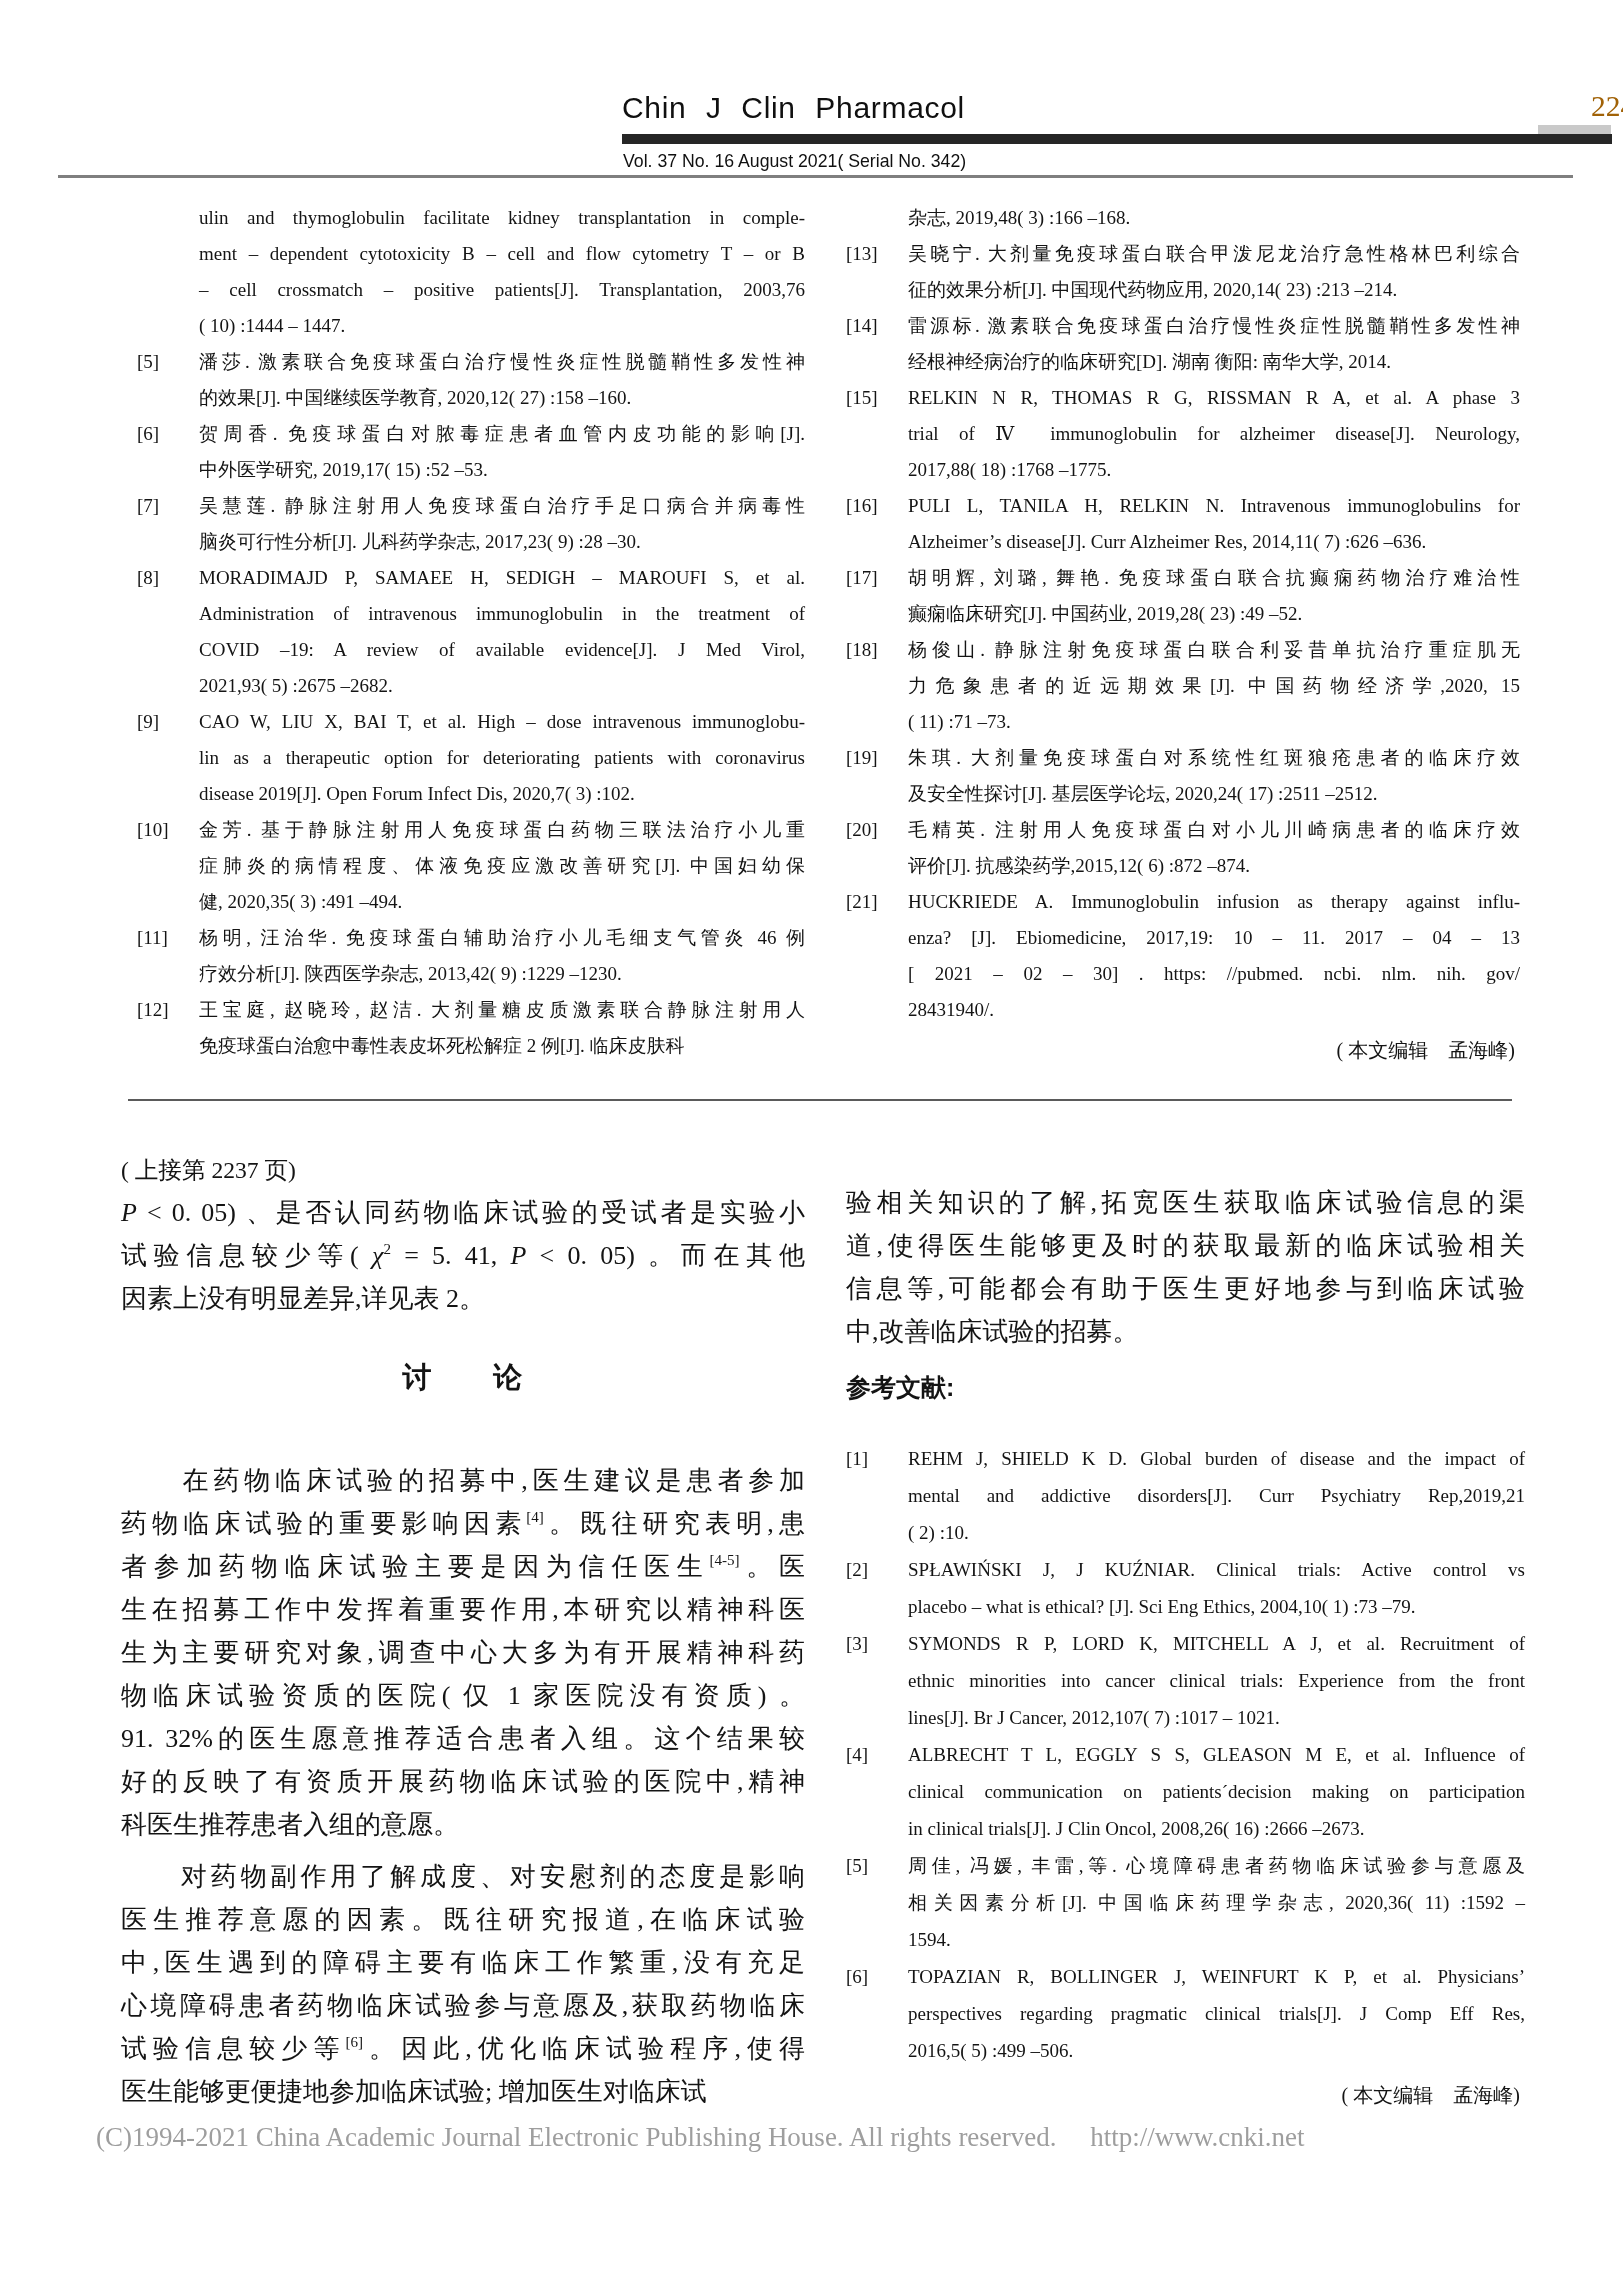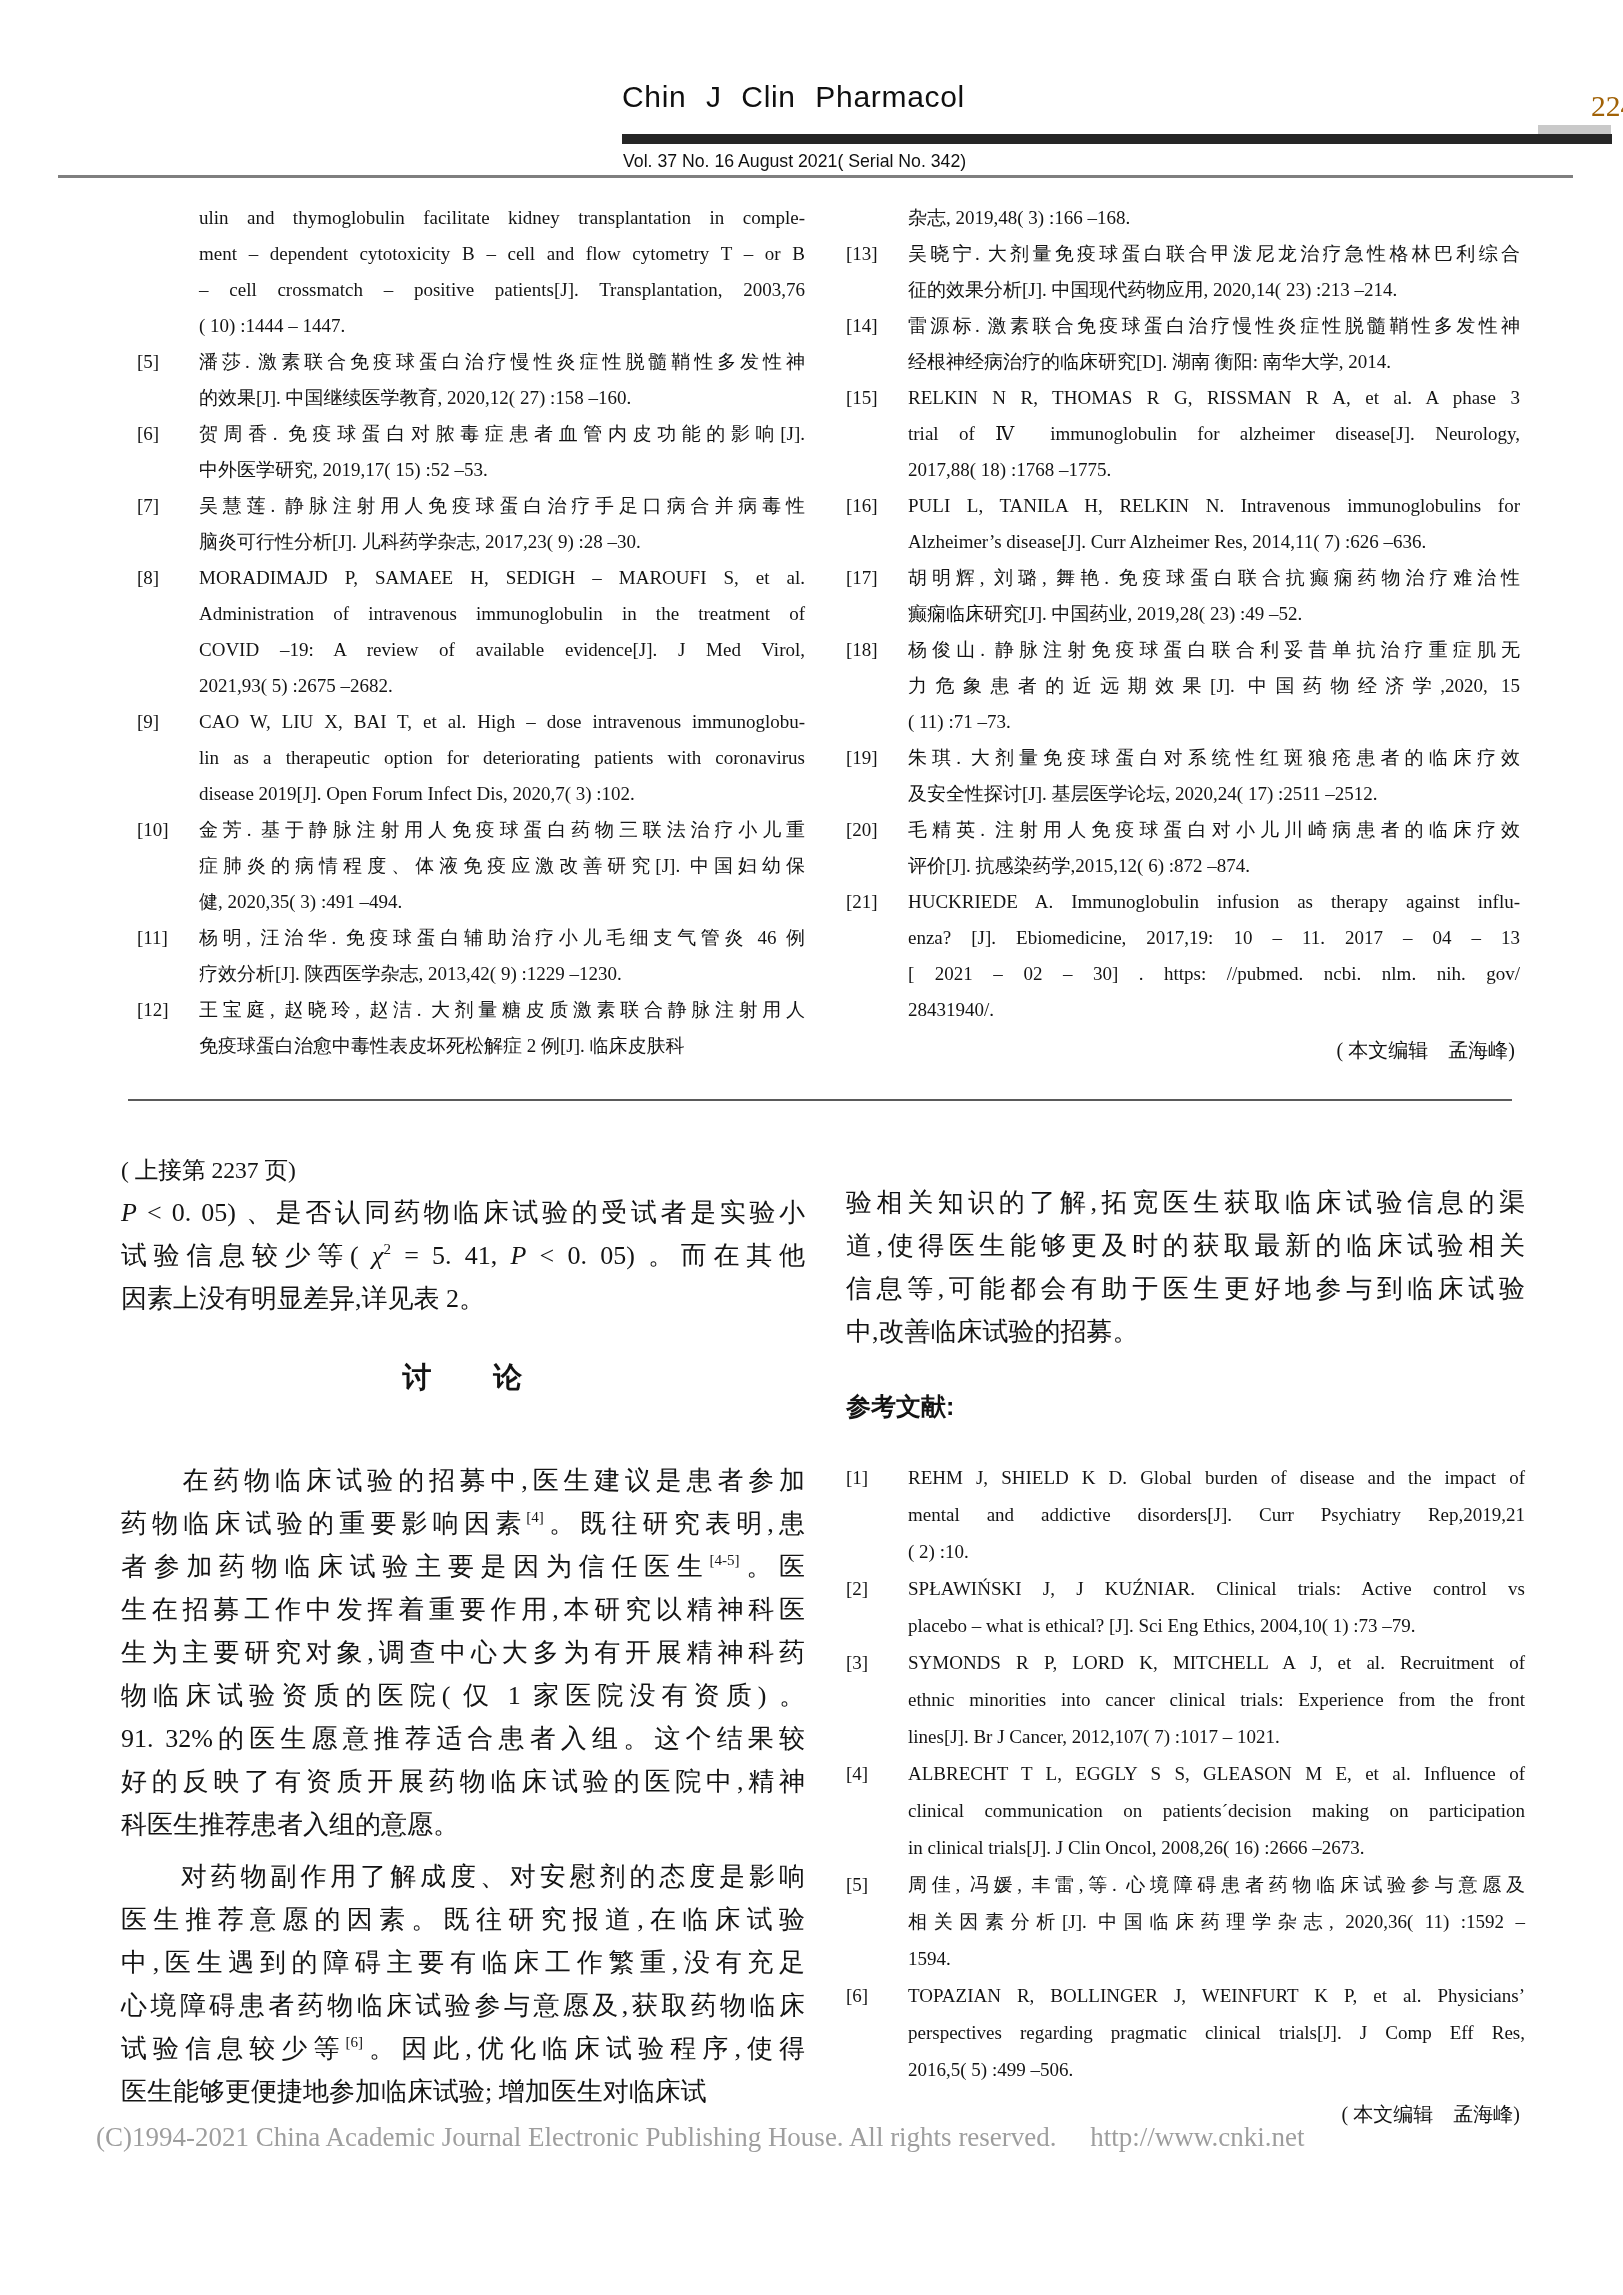--- a/index.html
+++ b/index.html
@@ -3,21 +3,21 @@
 <meta charset="utf-8">
 <style>
   html,body{margin:0;padding:0;background:#e8e8e8;}
   .page{
     position:relative;width:1623px;height:2295px;background:#ffffff;
     font-family:"Liberation Serif","DejaVu Serif",serif;color:#141414;
     overflow:hidden;margin:0 auto;
   }
   
   .hdr-title{
-    position:absolute;left:622px;top:80px;
+    position:absolute;left:622px;top:91px;
     font-family:"Liberation Sans","DejaVu Sans",sans-serif;
     font-size:30px;letter-spacing:0.7px;word-spacing:10.5px;color:#101010;
   }
   .hdr-pagenum{
     position:absolute;left:1591px;top:90px;font-size:29.5px;color:#a16207;
   }
   .hdr-patch{position:absolute;left:1538px;top:125px;width:73px;height:8.5px;background:#c9c9c9;}
   .hdr-bar{position:absolute;left:622px;top:134px;width:990px;height:9.8px;background:#262626;}
   .hdr-issue{
     position:absolute;left:623px;top:151px;
@@ -45,21 +45,21 @@
   .lowcol-right{left:846px;top:1181px;width:679px;}
 
   .cont-from{font-size:23.6px;line-height:41px;}
   .para{font-size:26px;line-height:43px;}
   .para .rline:last-child{text-align-last:left;}
   .para-gap{margin-top:9.2px;}
   .disc-heading{
     font-size:29px;font-weight:bold;text-align:center;text-align-last:center;
     margin:34px 0 58px 0;line-height:47px;letter-spacing:1.3px;
   }
-  .refs-heading{font-size:25px;font-weight:bold;margin:35px 0 0 0;line-height:37px;font-family:"Liberation Sans","DejaVu Sans",sans-serif;}
+  .refs-heading{font-size:25px;font-weight:bold;margin:16px 0 0 0;line-height:37px;font-family:"Liberation Sans","DejaVu Sans",sans-serif;}
   .lower-refs{margin-top:34px;font-size:19px;line-height:37px;}
   .editor-note{text-align:right;font-size:20px;line-height:37px;margin-top:7.9px;padding-right:5.2px;}
   .upcol-right .editor-note{margin-top:3.9px;}
 
   .s-sup{vertical-align:super;font-size:0.58em;line-height:0;}
   .s-i{font-style:italic;}
 
   
   .footer{
     position:absolute;left:96px;top:2119px;width:1440px;

